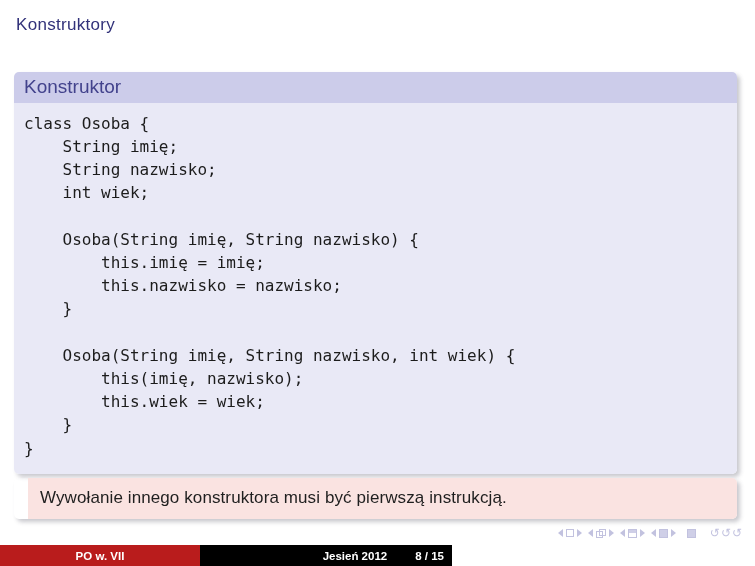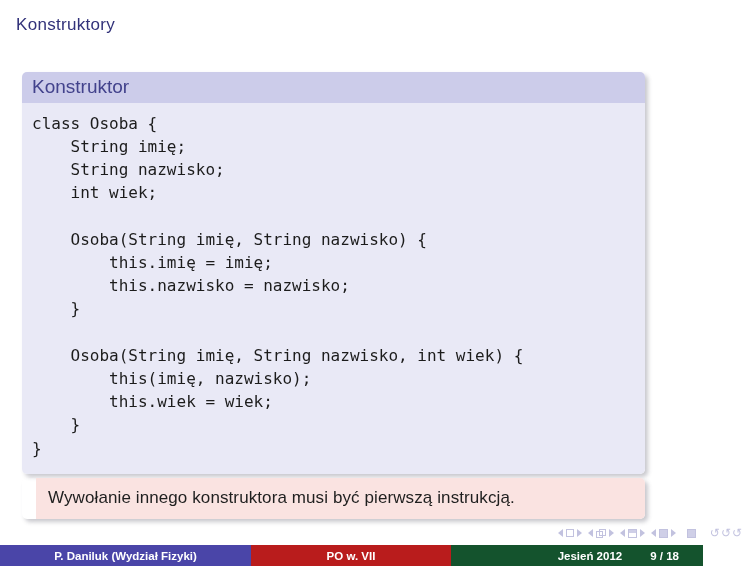--- a/index.html
+++ b/index.html
@@ -23,22 +23,22 @@
     font-size: 17px;
     color: #32327a;
     letter-spacing: 0.3px;
     font-weight: 400;
     white-space: nowrap;
   }
 
   
   .block {
     position: absolute;
-    left: 22px;
-    width: 623px;
+    left: 14px;
+    width: 723px;
     box-sizing: border-box;
     border-radius: 5px;
     box-shadow: 3px 3px 4px rgba(60, 60, 80, 0.28);
     overflow: hidden;
   }
 
   
   .block-code {
     top: 72px;
   }
@@ -171,23 +171,23 @@
     background: #4a45a8;
     justify-content: center;
   }
   .foot-title {
     width: 200px;
     background: #b91c1c;
     justify-content: center;
   }
   .foot-date {
     width: 252px;
-    background: #14532d;
+    background: #000000;
     justify-content: flex-end;
-    padding-right: 24px;
+    padding-right: 8px;
     gap: 28px;
   }
 </style>
 </head>
 <body>
 
 <div class="slide-title">Konstruktory</div>
 
 <div class="block block-code">
   <div class="block-head">Konstruktor</div>
@@ -236,19 +236,18 @@
   <div class="nav-group">
     <span class="tri tri-l"></span>
     <span class="navbox-fill"></span>
     <span class="tri tri-r"></span>
   </div>
   <span class="navbox-fill nav-single"></span>
   <span class="nav-arrows">↺↺↺</span>
 </div>
 
 <div class="footline">
-  <div class="foot-seg foot-author">P. Daniluk  (Wydział Fizyki)</div>
   <div class="foot-seg foot-title">PO w. VII</div>
   <div class="foot-seg foot-date">
     <span>Jesień 2012</span>
-    <span>9 / 18</span>
+    <span>8 / 15</span>
   </div>
 </div>
 
 </body></html>

